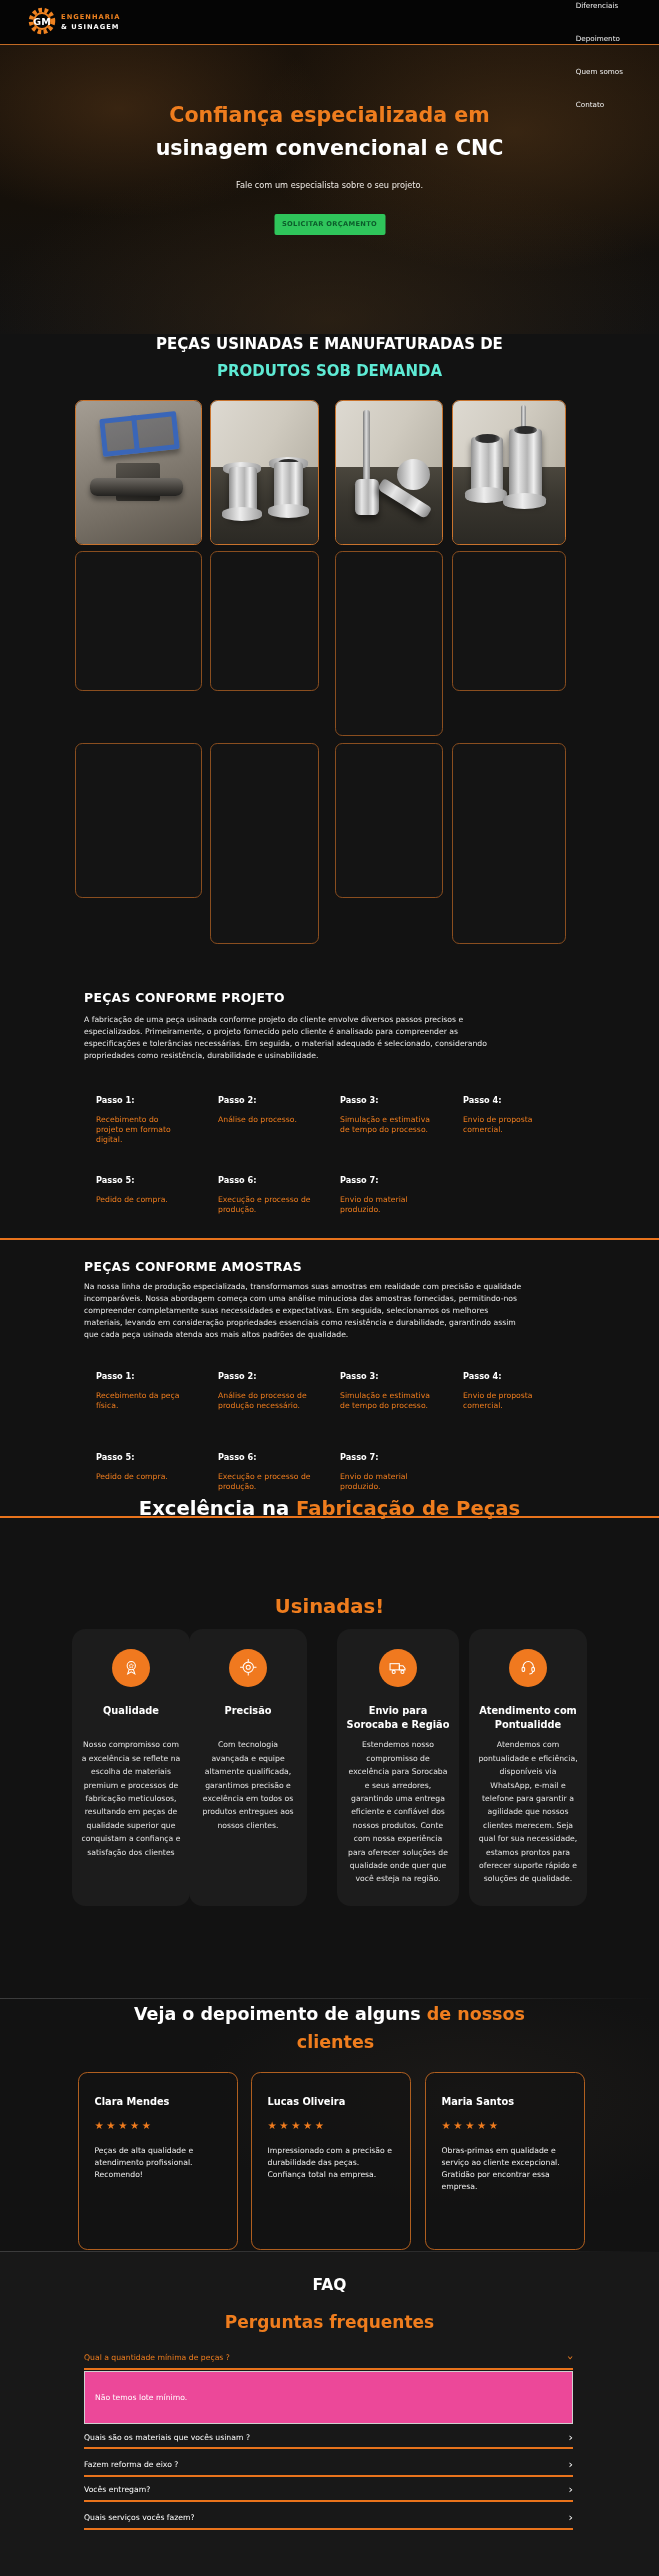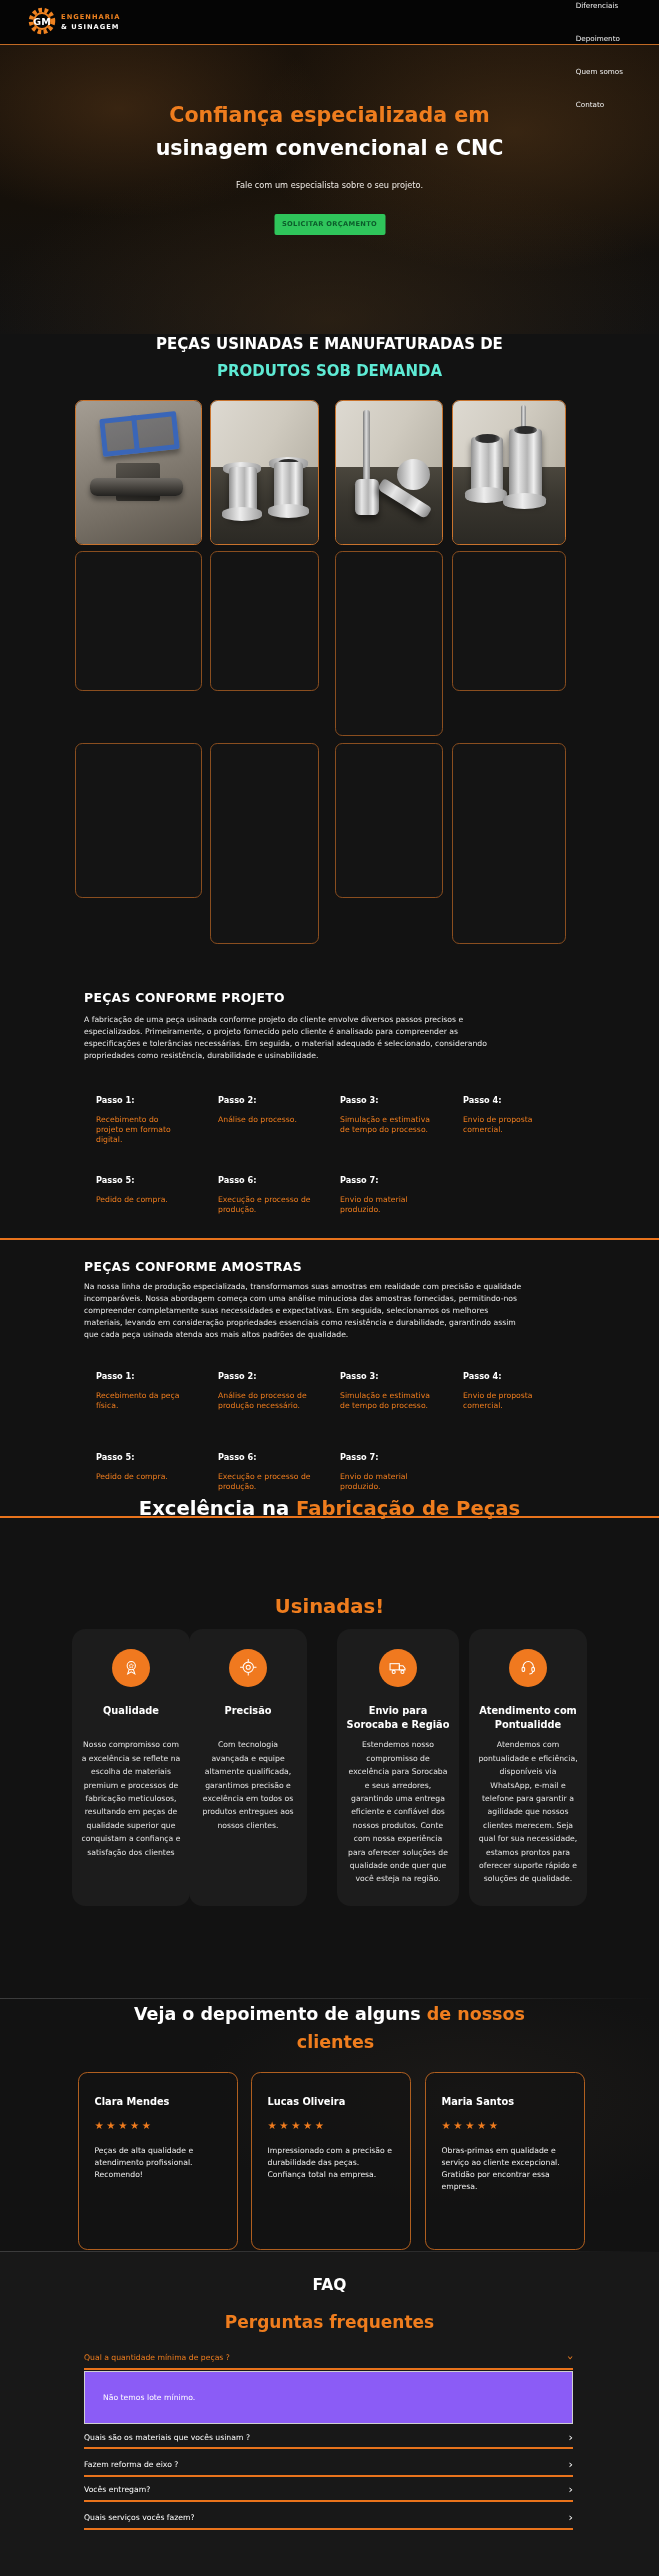--- a/index.html
+++ b/index.html
@@ -87,21 +87,21 @@
   .faq-band{position:absolute;top:2252px;left:0;width:659px;height:324px;background:#181818;}
   .faq-title{position:absolute;top:2276px;left:0;width:100%;text-align:center;color:#fff;font-size:15.5px;font-weight:bold;}
   .faq-sub{position:absolute;top:2312px;left:0;width:100%;text-align:center;color:#ef7d1e;font-size:17px;font-weight:bold;}
   .faq-row{position:absolute;left:84px;width:489px;height:25px;display:flex;align-items:center;justify-content:space-between;cursor:pointer;}
   .faq-row .q{font-size:7.7px;color:#fff;}
   .faq-row.open .q{color:#ef7d1e;}
   .chev{font-size:11.3px;color:#fff;line-height:1;}
   .chev.down{display:inline-block;transform:rotate(90deg);color:#ef7d1e;}
   .faq-bar{position:absolute;left:84px;width:489px;height:2.1px;background:#e8731c;}
   .faq-answer{position:absolute;top:2371px;left:84px;width:489px;height:53px;border:0.5px solid #cfcfcf;
-              background:#8b5cf6;display:flex;align-items:center;padding-left:18px;color:#fff;font-size:7.7px;}
+              background:#ec4899;display:flex;align-items:center;padding-left:10px;color:#fff;font-size:7.7px;}
 </style>
 </head>
 <body>
 
 <div class="page">
 
   <div class="header">
     <div class="logo">
       <span>
         <svg width="30" height="30" viewBox="0 0 60 60">

